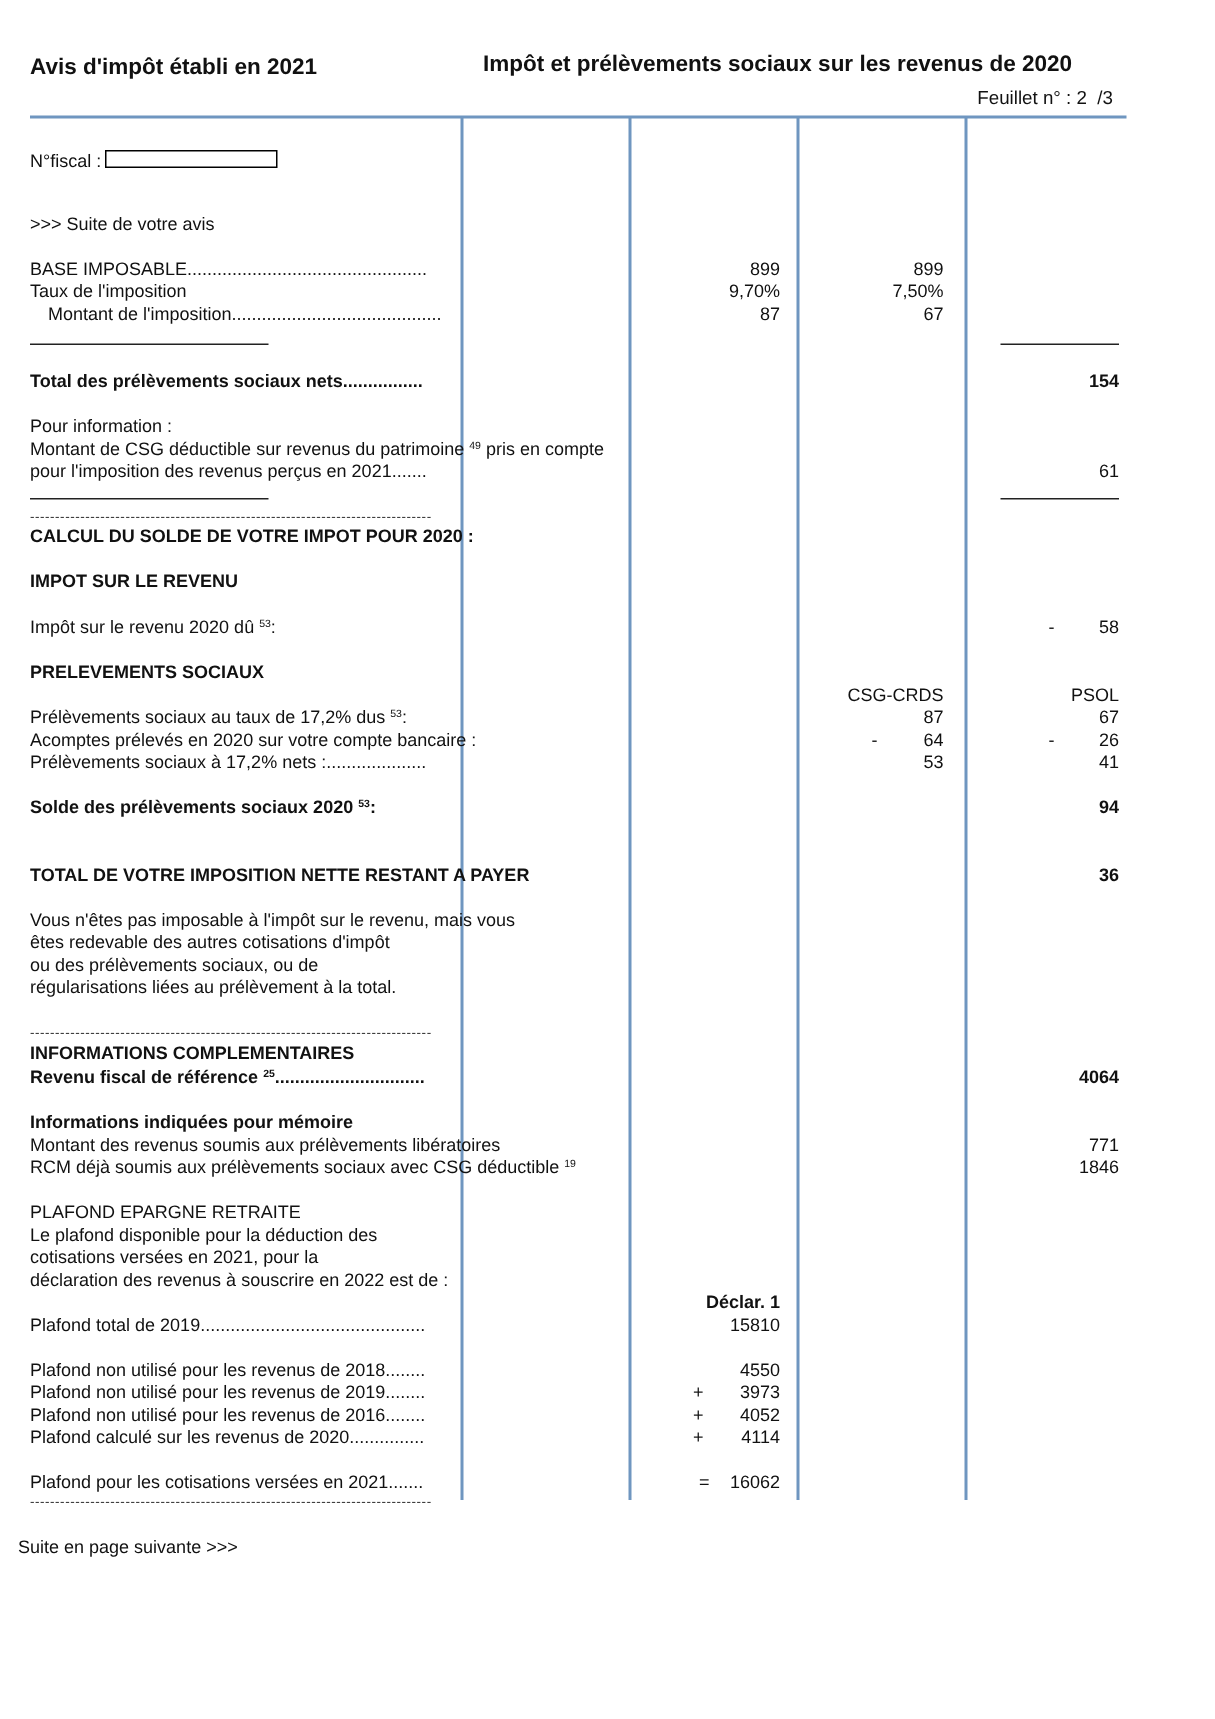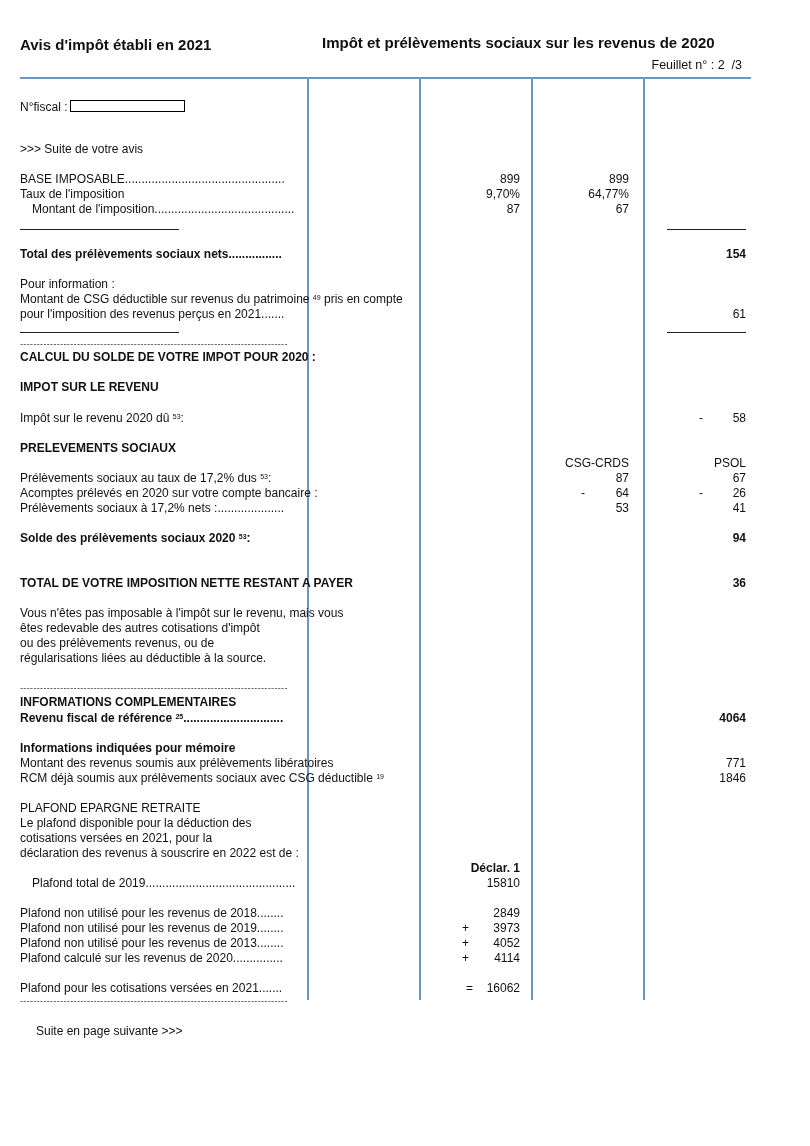--- a/index.html
+++ b/index.html
@@ -44,21 +44,21 @@
 <div class="vline" style="left:643px"></div>
 
 <div class="abs t" style="left:20px;top:142px">&gt;&gt;&gt; Suite de votre avis</div>
 
 <div class="abs t" style="left:20px;top:172px">BASE IMPOSABLE................................................</div>
 <div class="abs t r col1" style="top:172px">899</div>
 <div class="abs t r col2" style="top:172px">899</div>
 
 <div class="abs t" style="left:20px;top:187px">Taux de l'imposition</div>
 <div class="abs t r col1" style="top:187px">9,70%</div>
-<div class="abs t r col2" style="top:187px">64,77%</div>
+<div class="abs t r col2" style="top:187px">7,50%</div>
 
 <div class="abs t" style="left:32px;top:202px">Montant de l'imposition..........................................</div>
 <div class="abs t r col1" style="top:202px">87</div>
 <div class="abs t r col2" style="top:202px">67</div>
 
 <div class="uline" style="left:20px;top:229px;width:159px"></div>
 <div class="uline" style="left:667px;top:229px;width:79px"></div>
 
 <div class="abs t b" style="left:20px;top:247px">Total des prélèvements sociaux nets................</div>
 <div class="abs t b r col3" style="top:247px">154</div>
@@ -109,22 +109,22 @@
 <div class="abs t b" style="left:20px;top:531px">
   <span>Solde des prélèvements sociaux 2020</span>
   <sup>53</sup><span>:</span>
 </div>
 <div class="abs t b r col3" style="top:531px">94</div>
 
 <div class="abs t b" style="left:20px;top:576px">TOTAL DE VOTRE IMPOSITION NETTE RESTANT A PAYER</div>
 <div class="abs t b r col3" style="top:576px">36</div>
 <div class="abs t" style="left:20px;top:606px">Vous n'êtes pas imposable à l'impôt sur le revenu, mais vous</div>
 <div class="abs t" style="left:20px;top:621px">êtes redevable des autres cotisations d'impôt</div>
-<div class="abs t" style="left:20px;top:636px">ou des prélèvements revenus, ou de</div>
-<div class="abs t" style="left:20px;top:651px">régularisations liées au déductible à la source.</div>
+<div class="abs t" style="left:20px;top:636px">ou des prélèvements sociaux, ou de</div>
+<div class="abs t" style="left:20px;top:651px">régularisations liées au prélèvement à la total.</div>
 
 <div class="dash" style="top:683px">--------------------------------------------------------------------------------</div>
 <div class="abs t b" style="left:20px;top:695px">INFORMATIONS COMPLEMENTAIRES</div>
 <div class="abs t b" style="left:20px;top:711px">
   <span>Revenu fiscal de référence</span>
   <sup>25</sup><span>..............................</span>
 </div>
 <div class="abs t b r col3" style="top:711px">4064</div>
 
 <div class="abs t b" style="left:20px;top:741px">Informations indiquées pour mémoire</div>
@@ -135,37 +135,37 @@
   <sup>19</sup>
 </div>
 <div class="abs t r col3" style="top:771px">1846</div>
 
 <div class="abs t" style="left:20px;top:801px">PLAFOND EPARGNE RETRAITE</div>
 <div class="abs t" style="left:20px;top:816px">Le plafond disponible pour la déduction des</div>
 <div class="abs t" style="left:20px;top:831px">cotisations versées en 2021, pour la</div>
 <div class="abs t" style="left:20px;top:846px">déclaration des revenus à souscrire en 2022 est de :</div>
 <div class="abs t b r col1" style="top:861px">Déclar. 1</div>
 
-<div class="abs t" style="left:32px;top:876px">Plafond total de 2019.............................................</div>
+<div class="abs t" style="left:20px;top:876px">Plafond total de 2019.............................................</div>
 <div class="abs t r col1" style="top:876px">15810</div>
 
 <div class="abs t" style="left:20px;top:906px">Plafond non utilisé pour les revenus de 2018........</div>
-<div class="abs t r col1" style="top:906px">2849</div>
+<div class="abs t r col1" style="top:906px">4550</div>
 
 <div class="abs t" style="left:20px;top:921px">Plafond non utilisé pour les revenus de 2019........</div>
 <div class="abs t" style="left:462px;top:921px">+</div>
 <div class="abs t r col1" style="top:921px">3973</div>
 
-<div class="abs t" style="left:20px;top:936px">Plafond non utilisé pour les revenus de 2013........</div>
+<div class="abs t" style="left:20px;top:936px">Plafond non utilisé pour les revenus de 2016........</div>
 <div class="abs t" style="left:462px;top:936px">+</div>
 <div class="abs t r col1" style="top:936px">4052</div>
 
 <div class="abs t" style="left:20px;top:951px">Plafond calculé sur les revenus de 2020...............</div>
 <div class="abs t" style="left:462px;top:951px">+</div>
 <div class="abs t r col1" style="top:951px">4114</div>
 
 <div class="abs t" style="left:20px;top:981px">Plafond pour les cotisations versées en 2021.......</div>
 <div class="abs t" style="left:466px;top:981px">=</div>
 <div class="abs t r col1" style="top:981px">16062</div>
 
 <div class="dash" style="top:996px">--------------------------------------------------------------------------------</div>
 
-<div class="abs t" style="left:36px;top:1024px">Suite en page suivante &gt;&gt;&gt;</div>
+<div class="abs t" style="left:12px;top:1024px">Suite en page suivante &gt;&gt;&gt;</div>
 
 </body></html>

